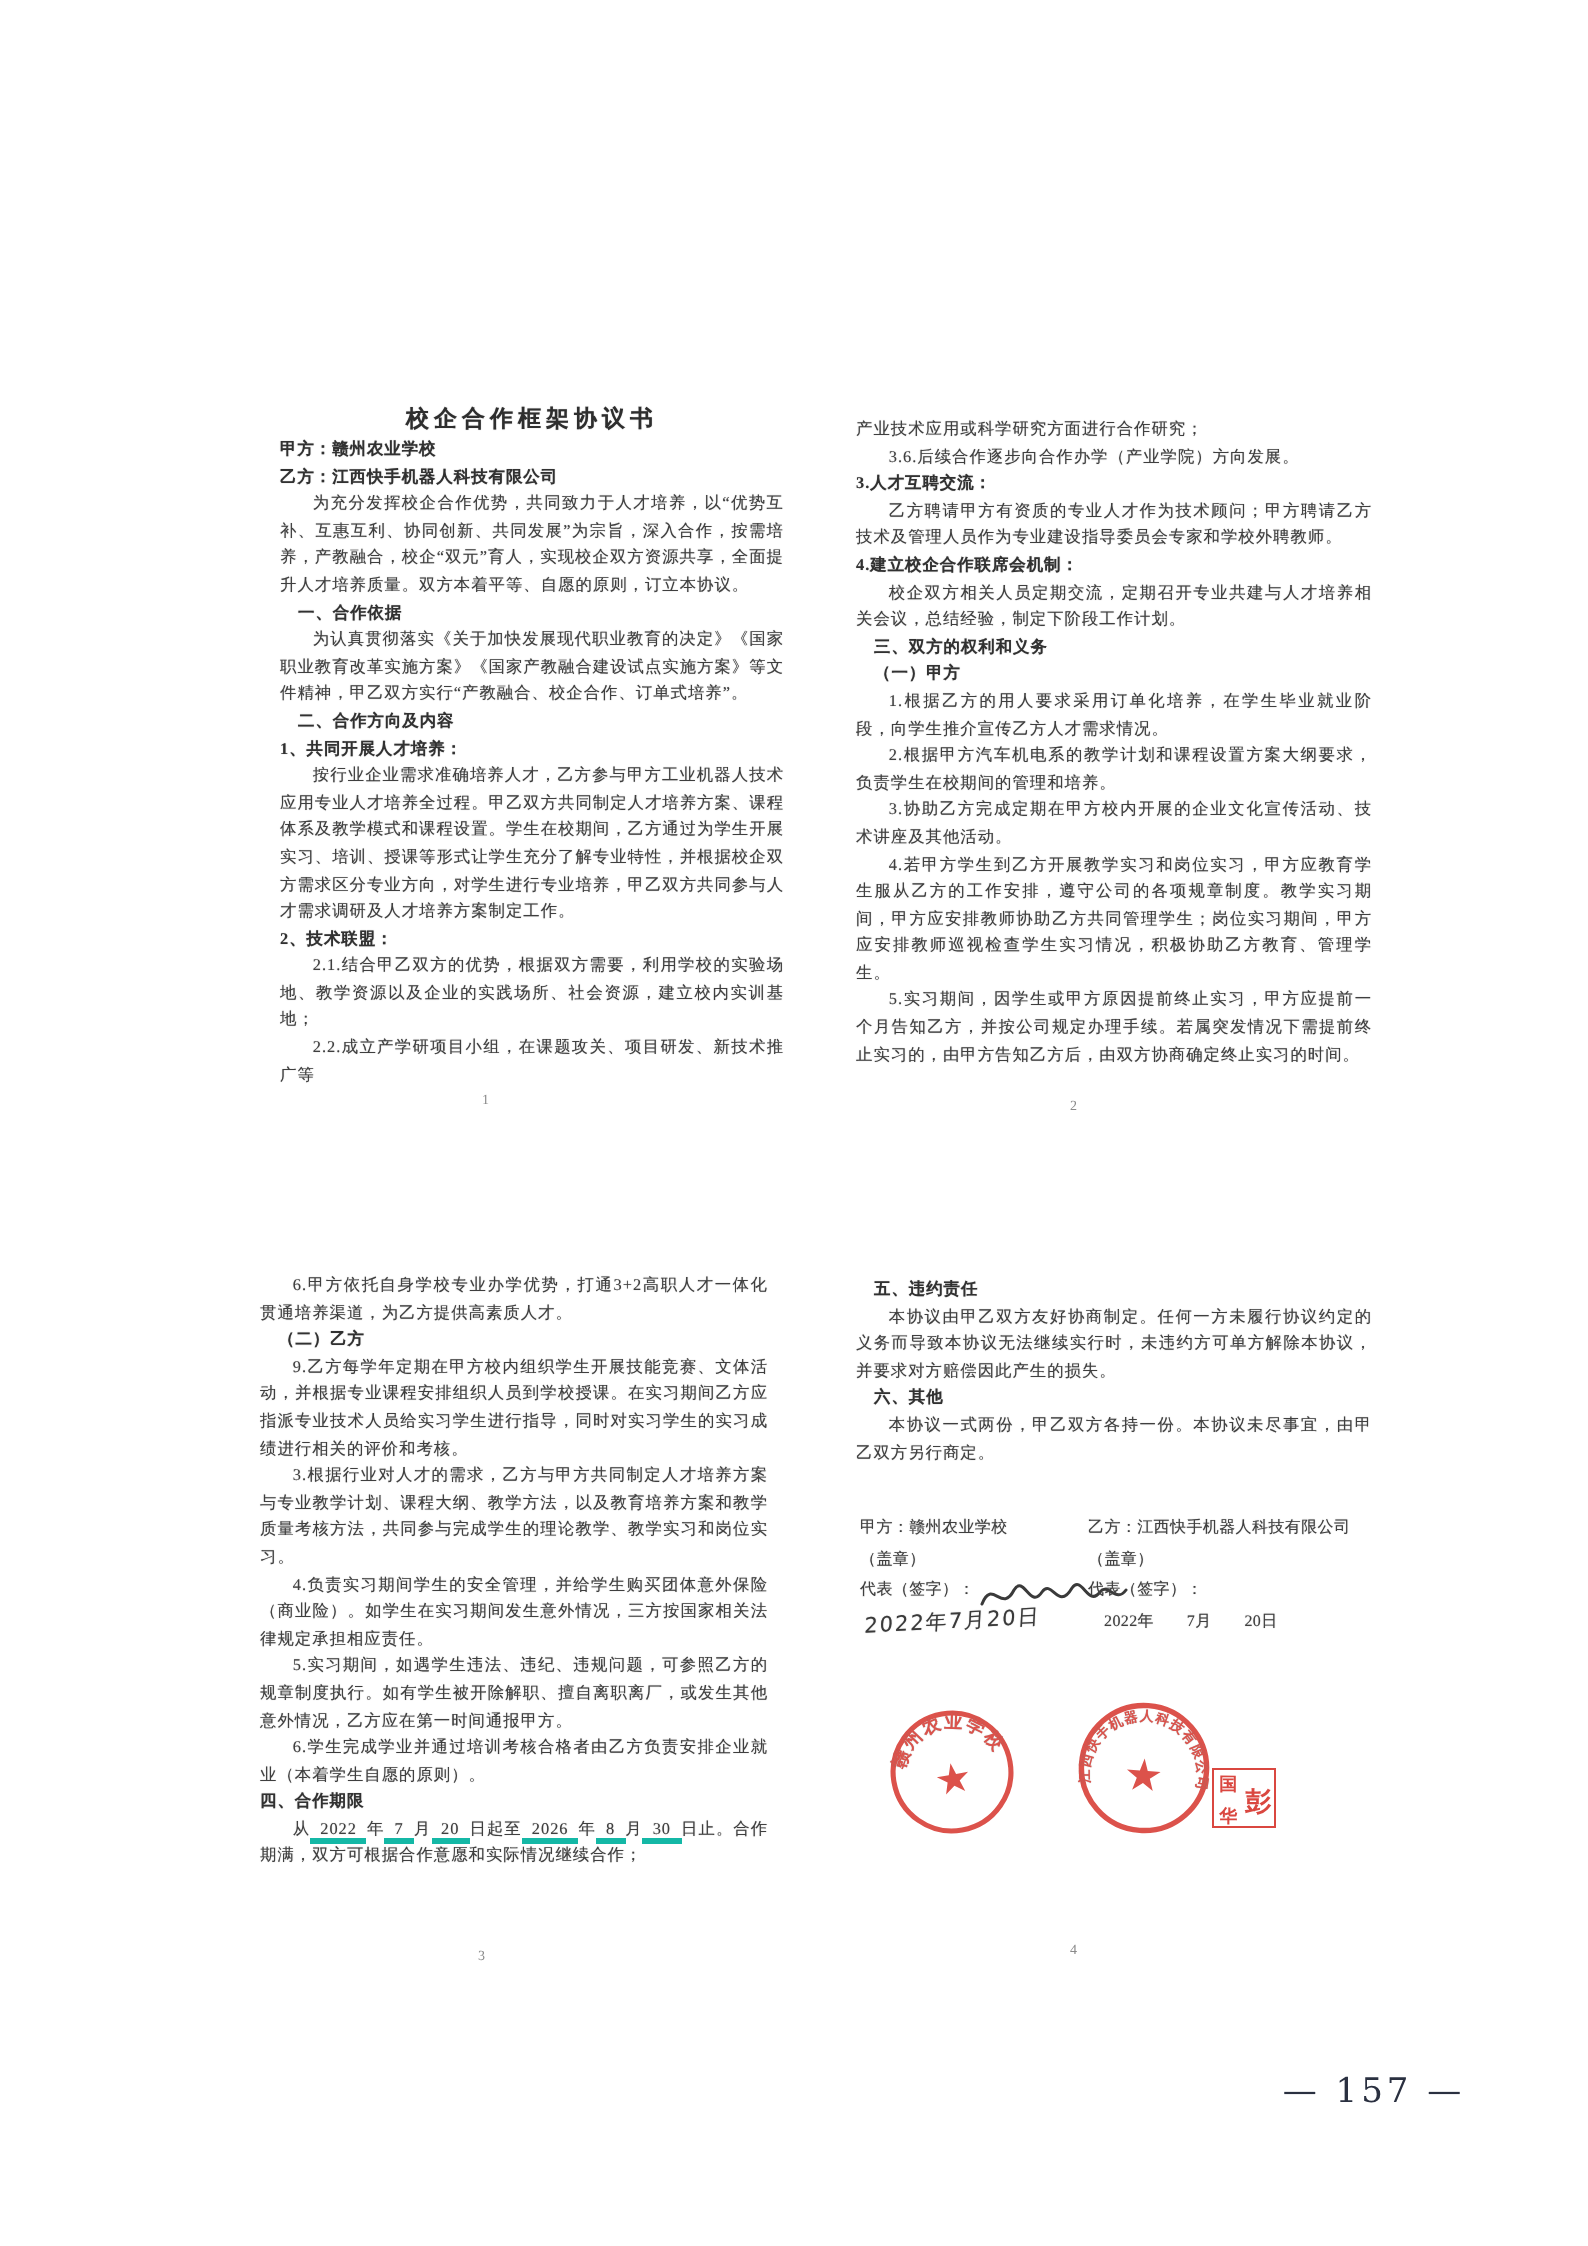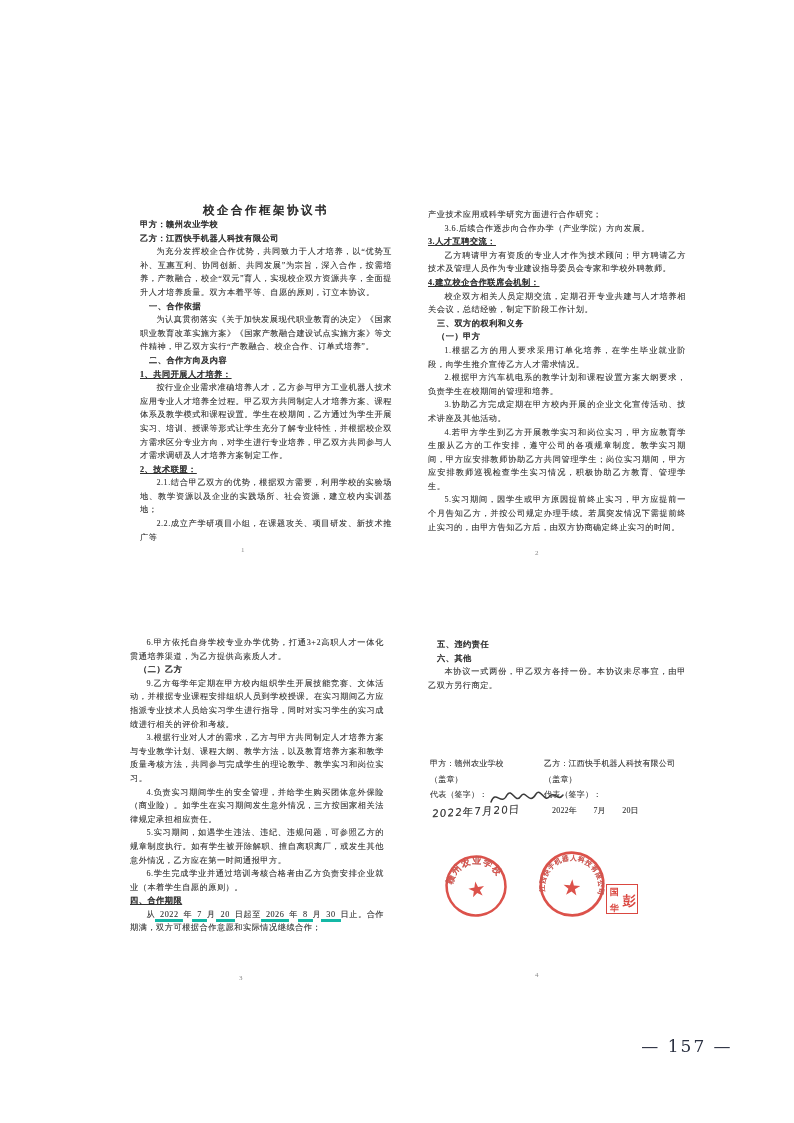--- a/index.html
+++ b/index.html
@@ -4,21 +4,21 @@
 <style>
   html,body{margin:0;padding:0;background:#fff;}
   .sheet{position:relative;width:794px;height:1123px;background:#ffffff;overflow:hidden;
          font-family:"Liberation Serif","DejaVu Serif",serif;margin-top:48px;}
   .page{position:absolute;color:#3f3f3f;font-size:8.2px;line-height:13.6px;
         letter-spacing:.5px;text-align:justify;text-shadow:0 0 .5px rgba(90,90,90,.6);}
   .page p{margin:0;}
   .title{font-weight:bold;color:#2e2e2e;font-size:11.5px;letter-spacing:2.5px;
          text-align:center;margin:0 0 15px 0;line-height:16px;}
   .b{font-weight:bold;color:#313131;}
-  .h0{font-weight:bold;color:#313131;text-indent:0;text-decoration:underline;}
+  .h0{font-weight:bold;color:#313131;text-indent:0;}
   .h1{font-weight:bold;color:#313131;text-indent:1.1em;}
   .ind{text-indent:2em;}
   .cont{text-indent:0;}
   .u{border-bottom:3px solid #14b8a6;padding:0 5px;}
   .pn{position:absolute;font-size:7px;color:#8a8a8a;letter-spacing:0;line-height:8px;}
   .footer{position:absolute;left:592px;top:988px;width:190px;text-align:center;
           font-family:"DejaVu Serif",serif;font-size:17px;color:#2a3040;letter-spacing:2px;}
   
   .sig{position:absolute;left:0;top:118px;width:100%;height:100px;font-size:8px;
        letter-spacing:.2px;line-height:15.5px;text-align:left;}
@@ -91,20 +91,21 @@
     <p class="ind">6.学生完成学业并通过培训考核合格者由乙方负责安排企业就业（本着学生自愿的原则）。</p>
     <p class="h0">四、合作期限</p>
     <p class="ind">
       <span>从</span><span class="u">2022</span><span>年</span><span class="u">7</span><span>月</span><span class="u">20</span><span>日起至</span><span class="u">2026</span><span>年</span><span class="u">8</span><span>月</span><span class="u">30</span><span>日止。合作期满，双方可根据合作意愿和实际情况继续合作；</span>
     </p>
   </section>
   <span class="pn" style="left:239px;top:926px;">3</span>
 
   <section class="page p4" style="left:428px;top:590px;width:258px;height:240px;">
     <p class="h1">五、违约责任</p>
+    <p class="ind">本协议由甲乙双方友好协商制定。任何一方未履行协议约定的义务而导致本协议无法继续实行时，未违约方可单方解除本协议，并要求对方赔偿因此产生的损失。</p>
     <p class="h1">六、其他</p>
     <p class="ind">本协议一式两份，甲乙双方各持一份。本协议未尽事宜，由甲乙双方另行商定。</p>
 
     <div class="sig">
       <div class="sig-col-a">
         <p>甲方：赣州农业学校</p>
         <p>（盖章）</p>
         <p>代表（签字）：</p>
         <span class="hand-date">2022年7月20日</span>
         <svg class="sig-squiggle" viewBox="0 0 78 24">

